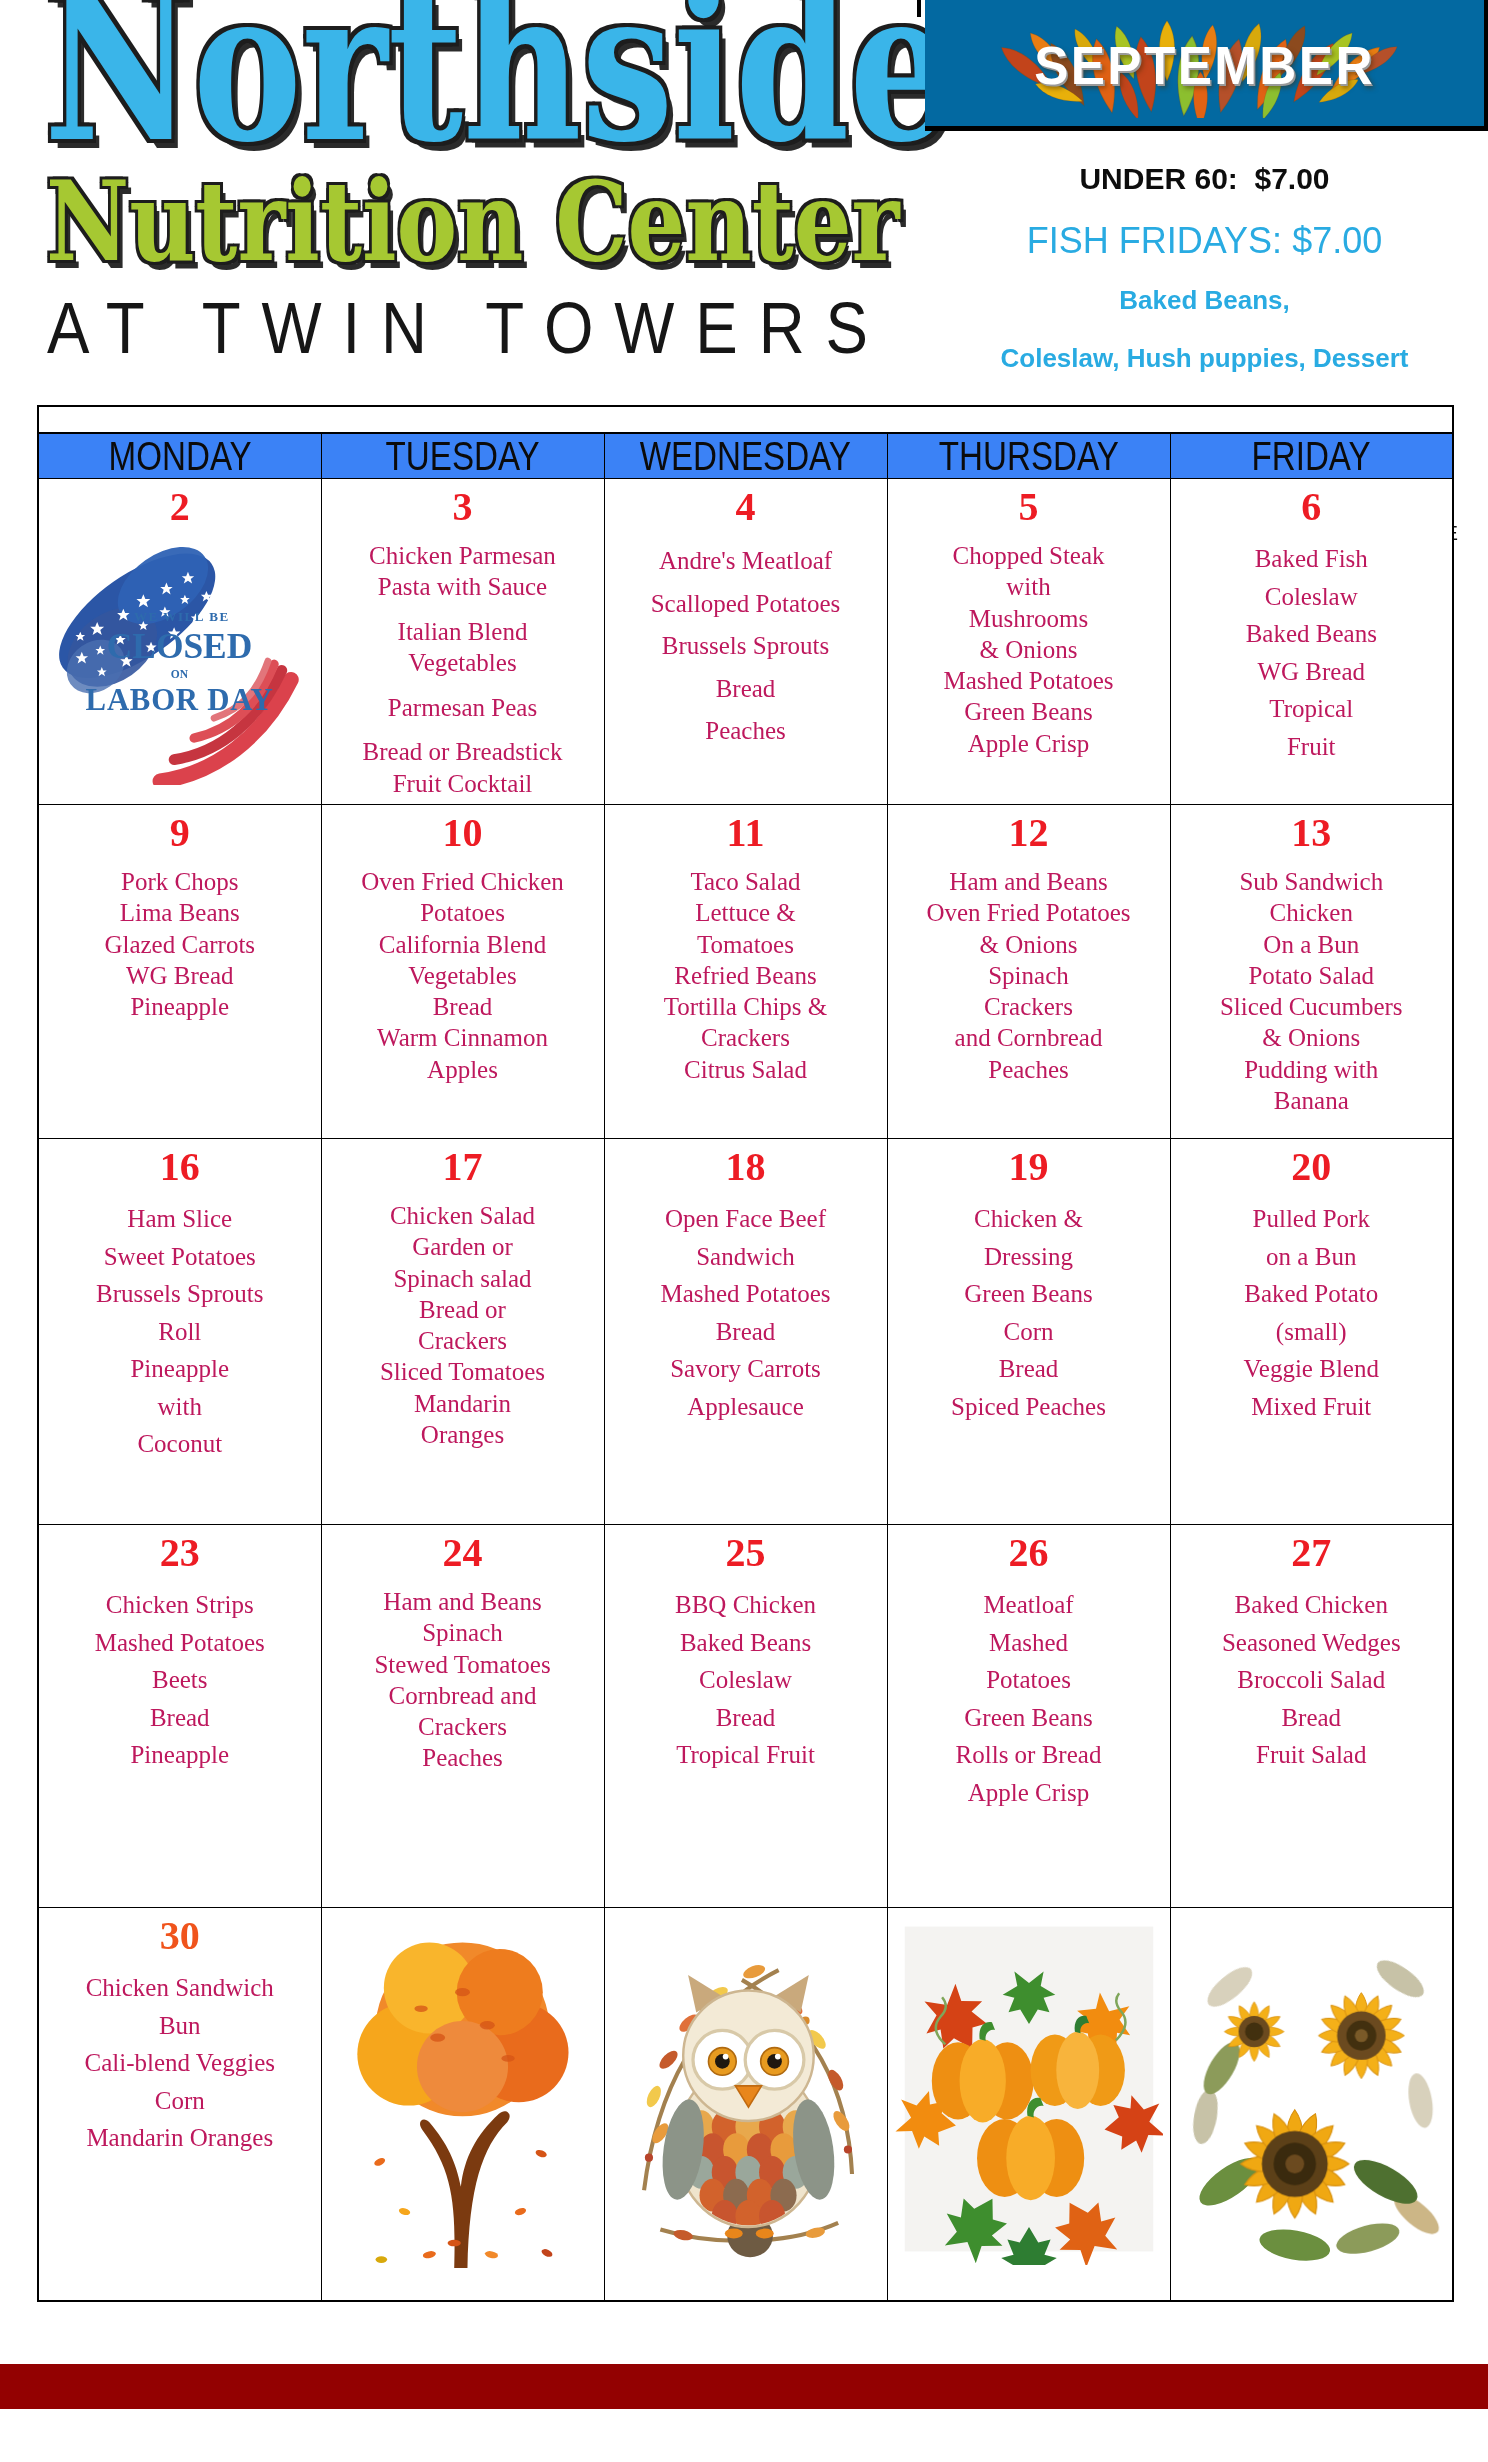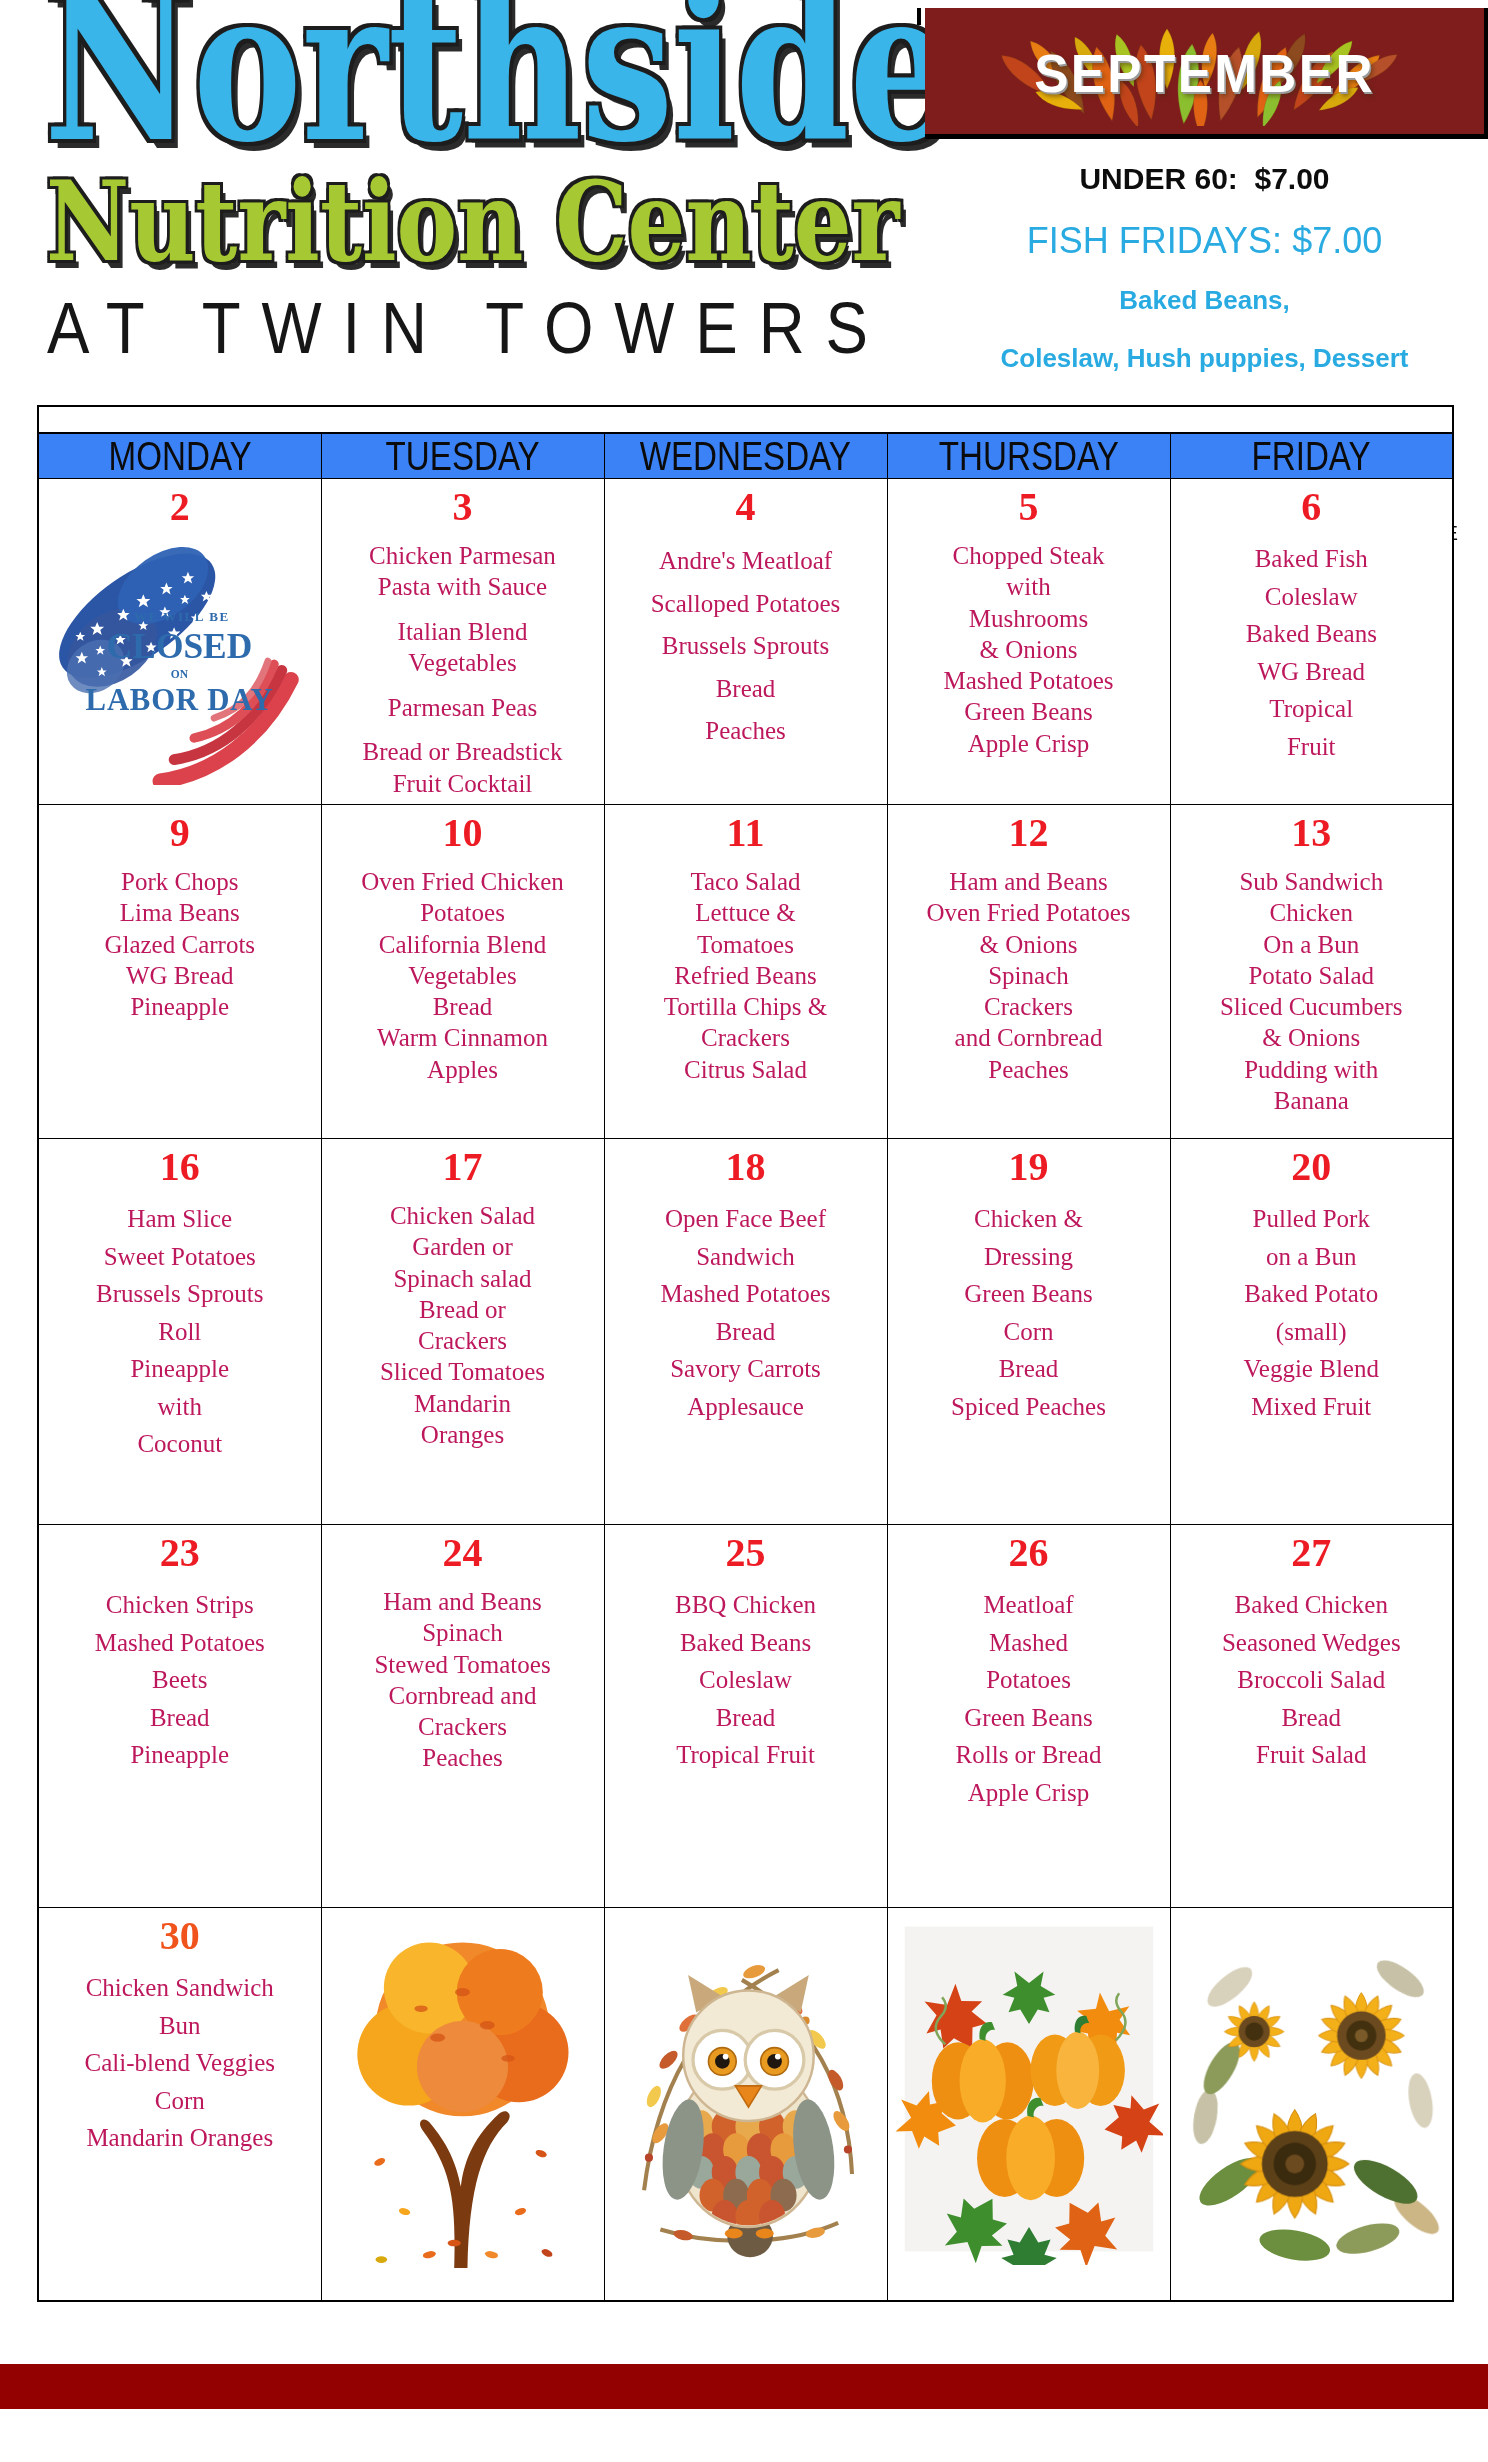--- a/index.html
+++ b/index.html
@@ -14,21 +14,21 @@
           text-shadow:-4.2px -4.2px 0 #1d1d1d,4.2px -4.2px 0 #1d1d1d,-4.2px 4.2px 0 #1d1d1d,4.2px 4.2px 0 #1d1d1d,8.4px 9.2px 0 rgba(20,20,20,.9);}
   .logo-2{position:absolute;left:1.7px;top:166px;font-family:"DejaVu Serif",serif;font-weight:bold;
           font-size:111px;line-height:1;color:var(--logo_green);
           transform:scaleX(.82);transform-origin:left top;white-space:nowrap;
           text-shadow:-3.4px -3.4px 0 #1d1d1d,3.4px -3.4px 0 #1d1d1d,-3.4px 3.4px 0 #1d1d1d,3.4px 3.4px 0 #1d1d1d,6.7px 7.5px 0 rgba(20,20,20,.9);}
   .logo-3{position:absolute;left:3.4px;top:291px;font-family:"Liberation Sans",sans-serif;font-weight:500;
           font-size:67px;line-height:1;color:#161616;letter-spacing:22px;
           transform:scaleX(.95) scaleY(1.08);transform-origin:left top;white-space:nowrap;}
 
   
-  .banner-box{position:absolute;left:925px;top:8px;width:559px;height:126px;background:#7f1d1d;
+  .banner-box{position:absolute;left:925px;top:0;width:559px;height:126px;background:#0369a1;
               border-bottom:5.9px solid #000;border-right:4.2px solid #000;}
   .banner-box::before{content:"";position:absolute;left:-8.4px;top:0;width:4.2px;height:17px;background:#000;}
   .banner-leaves{position:absolute;left:52px;top:6.7px;}
   .month-label{position:absolute;left:0;right:0;top:34px;text-align:center;
                font-family:"Liberation Sans",sans-serif;font-weight:bold;font-size:54px;color:#fff;
                letter-spacing:2.5px;transform:scaleX(.95);
                text-shadow:1.7px 1.7px 0 #9a9a9a,3.4px 4.2px 5.9px rgba(70,45,10,.55);}
 
   
   .info{position:absolute;left:921px;top:132px;width:567px;text-align:center;

